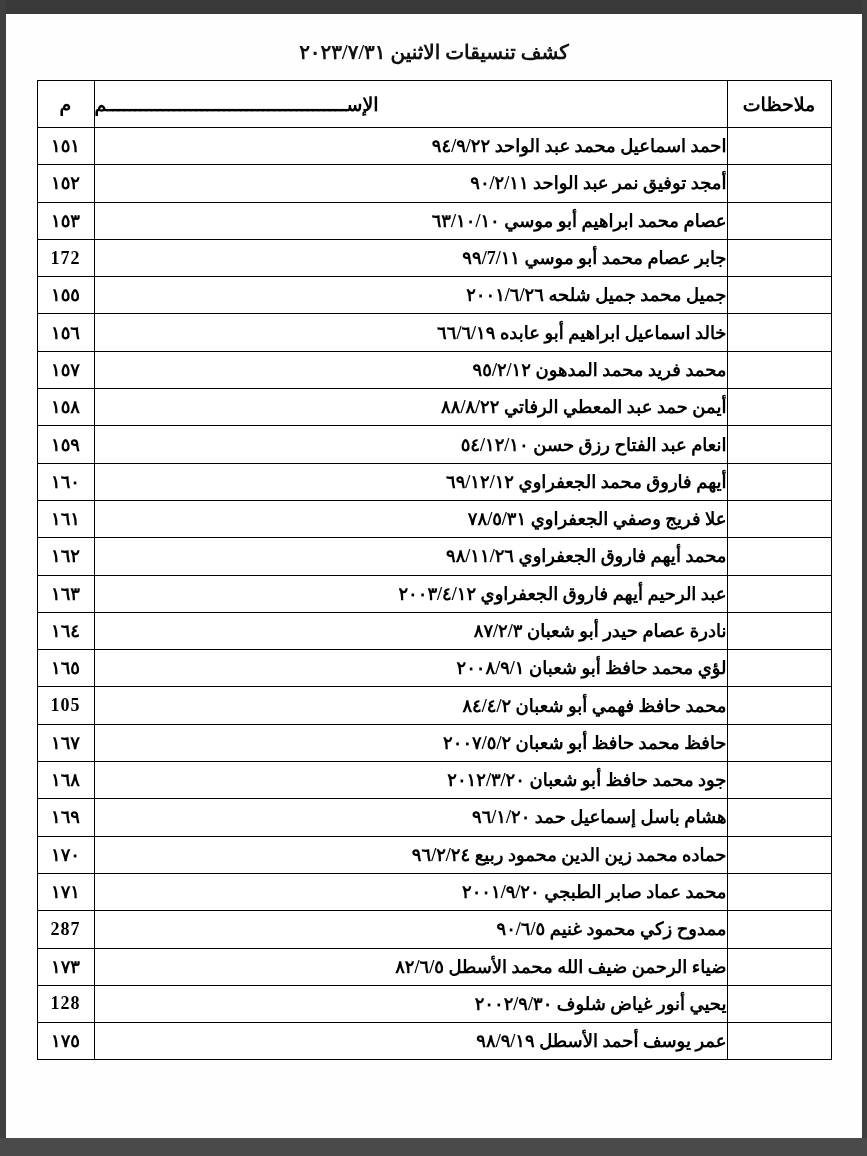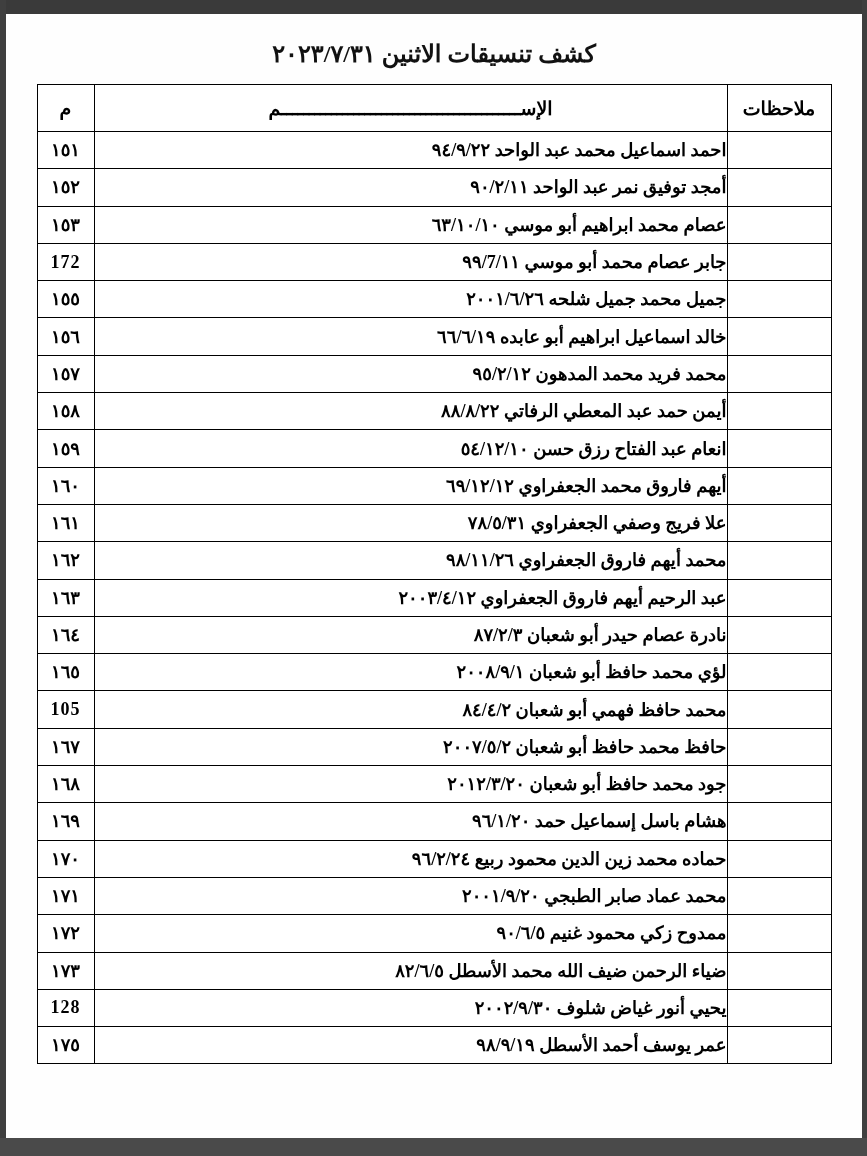--- a/index.html
+++ b/index.html
@@ -48,21 +48,21 @@
   .sheet {
     position: absolute;
     top: 14px;
     left: 6px;
     right: 5px;
     bottom: 18px;
     background: #fefefe;
   }
   .doc-title {
     text-align: center;
-    font-size: 24px;
+    font-size: 20px;
     font-weight: bold;
     color: #111;
     margin-top: 26px;
     margin-bottom: 16px;
     letter-spacing: 0.5px;
   }
   table.list {
     border-collapse: collapse;
     margin: 0 auto;
     width: 794px;
@@ -83,21 +83,21 @@
     font-size: 19px;
     font-weight: bold;
     text-align: center;
     vertical-align: middle;
   }
   thead th.name-head {
     position: relative;
   }
   thead th.name-head .head-inner {
     display: block;
-    text-align: center;
+    text-align: left;
   }
   tbody td {
     height: 36.3px;
     font-size: 18px;
     vertical-align: middle;
   }
   td.name {
     text-align: right;
     padding-left: 6px;
     padding-right: 8px;
@@ -245,21 +245,21 @@
             <td class="num">١٧٠</td>
           </tr>
           <tr>
             <td class="notes"></td>
             <td class="name">محمد عماد صابر الطبجي ٢٠٠١/٩/٢٠</td>
             <td class="num">١٧١</td>
           </tr>
           <tr>
             <td class="notes"></td>
             <td class="name">ممدوح زكي محمود غنيم ٩٠/٦/٥</td>
-            <td class="num">١٧٢</td>
+            <td class="num">287</td>
           </tr>
           <tr>
             <td class="notes"></td>
             <td class="name">ضياء الرحمن ضيف الله محمد الأسطل ٨٢/٦/٥</td>
             <td class="num">١٧٣</td>
           </tr>
           <tr>
             <td class="notes"></td>
             <td class="name">يحيي أنور غياض شلوف ٢٠٠٢/٩/٣٠</td>
             <td class="num">128</td>

